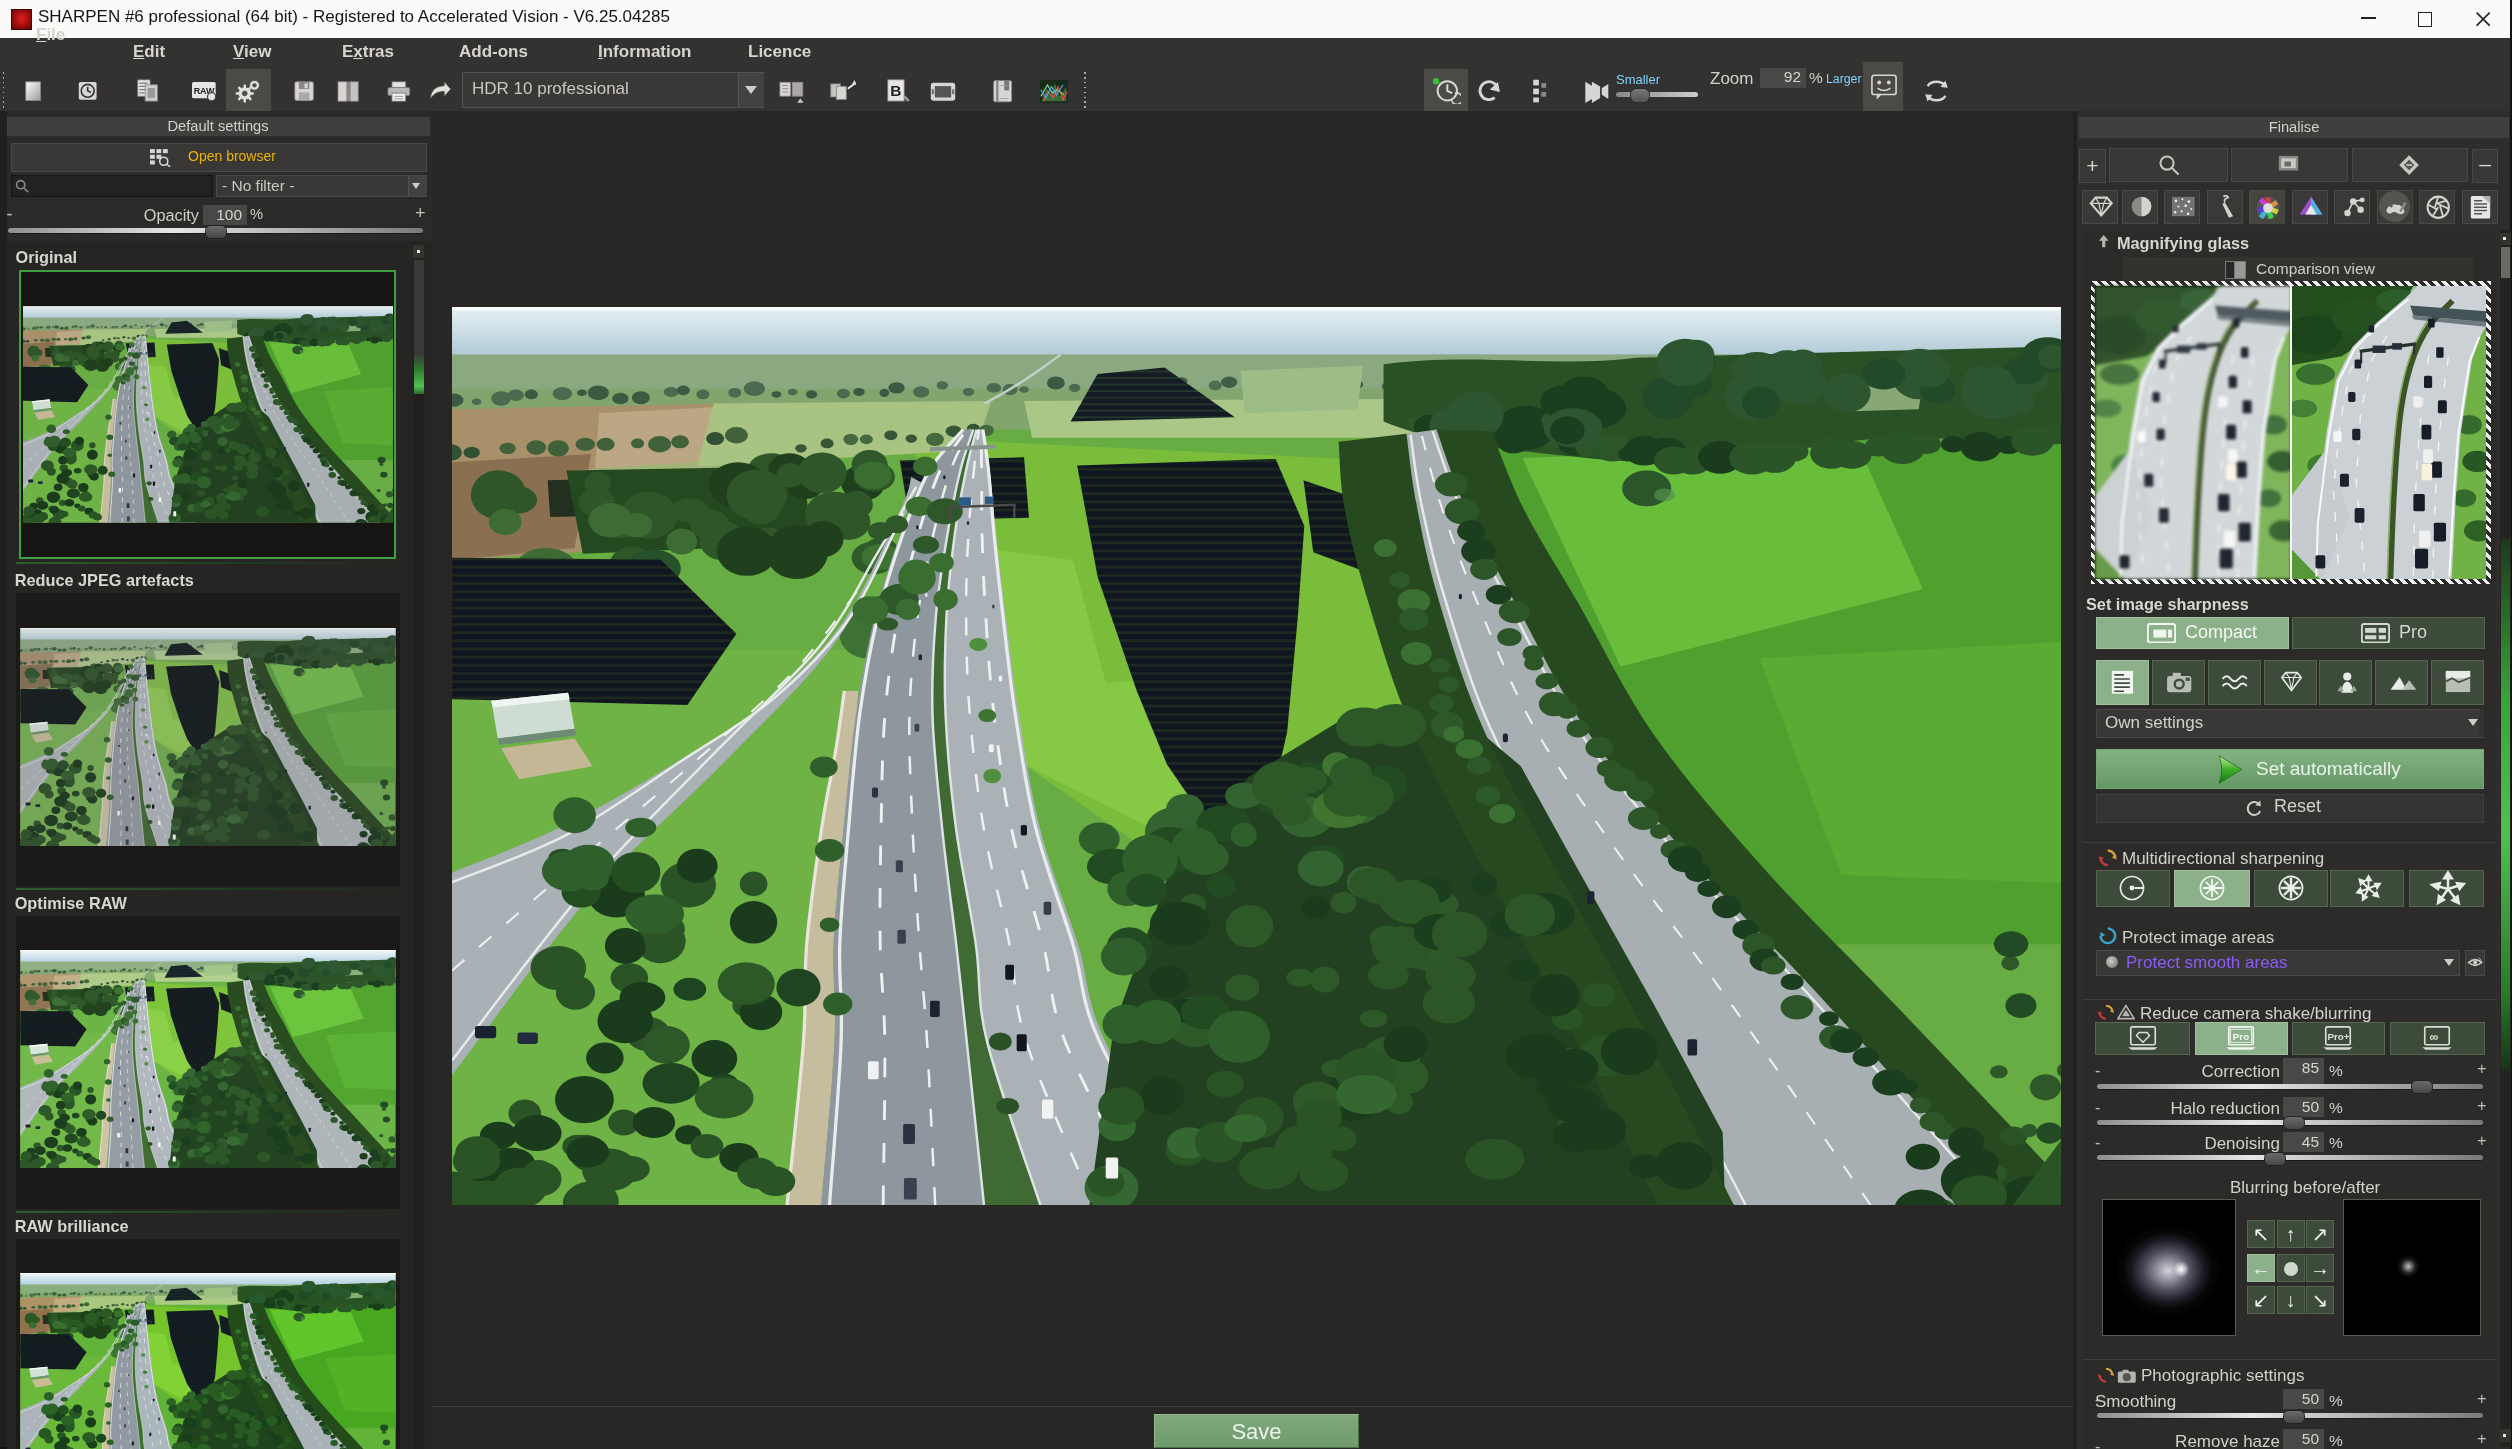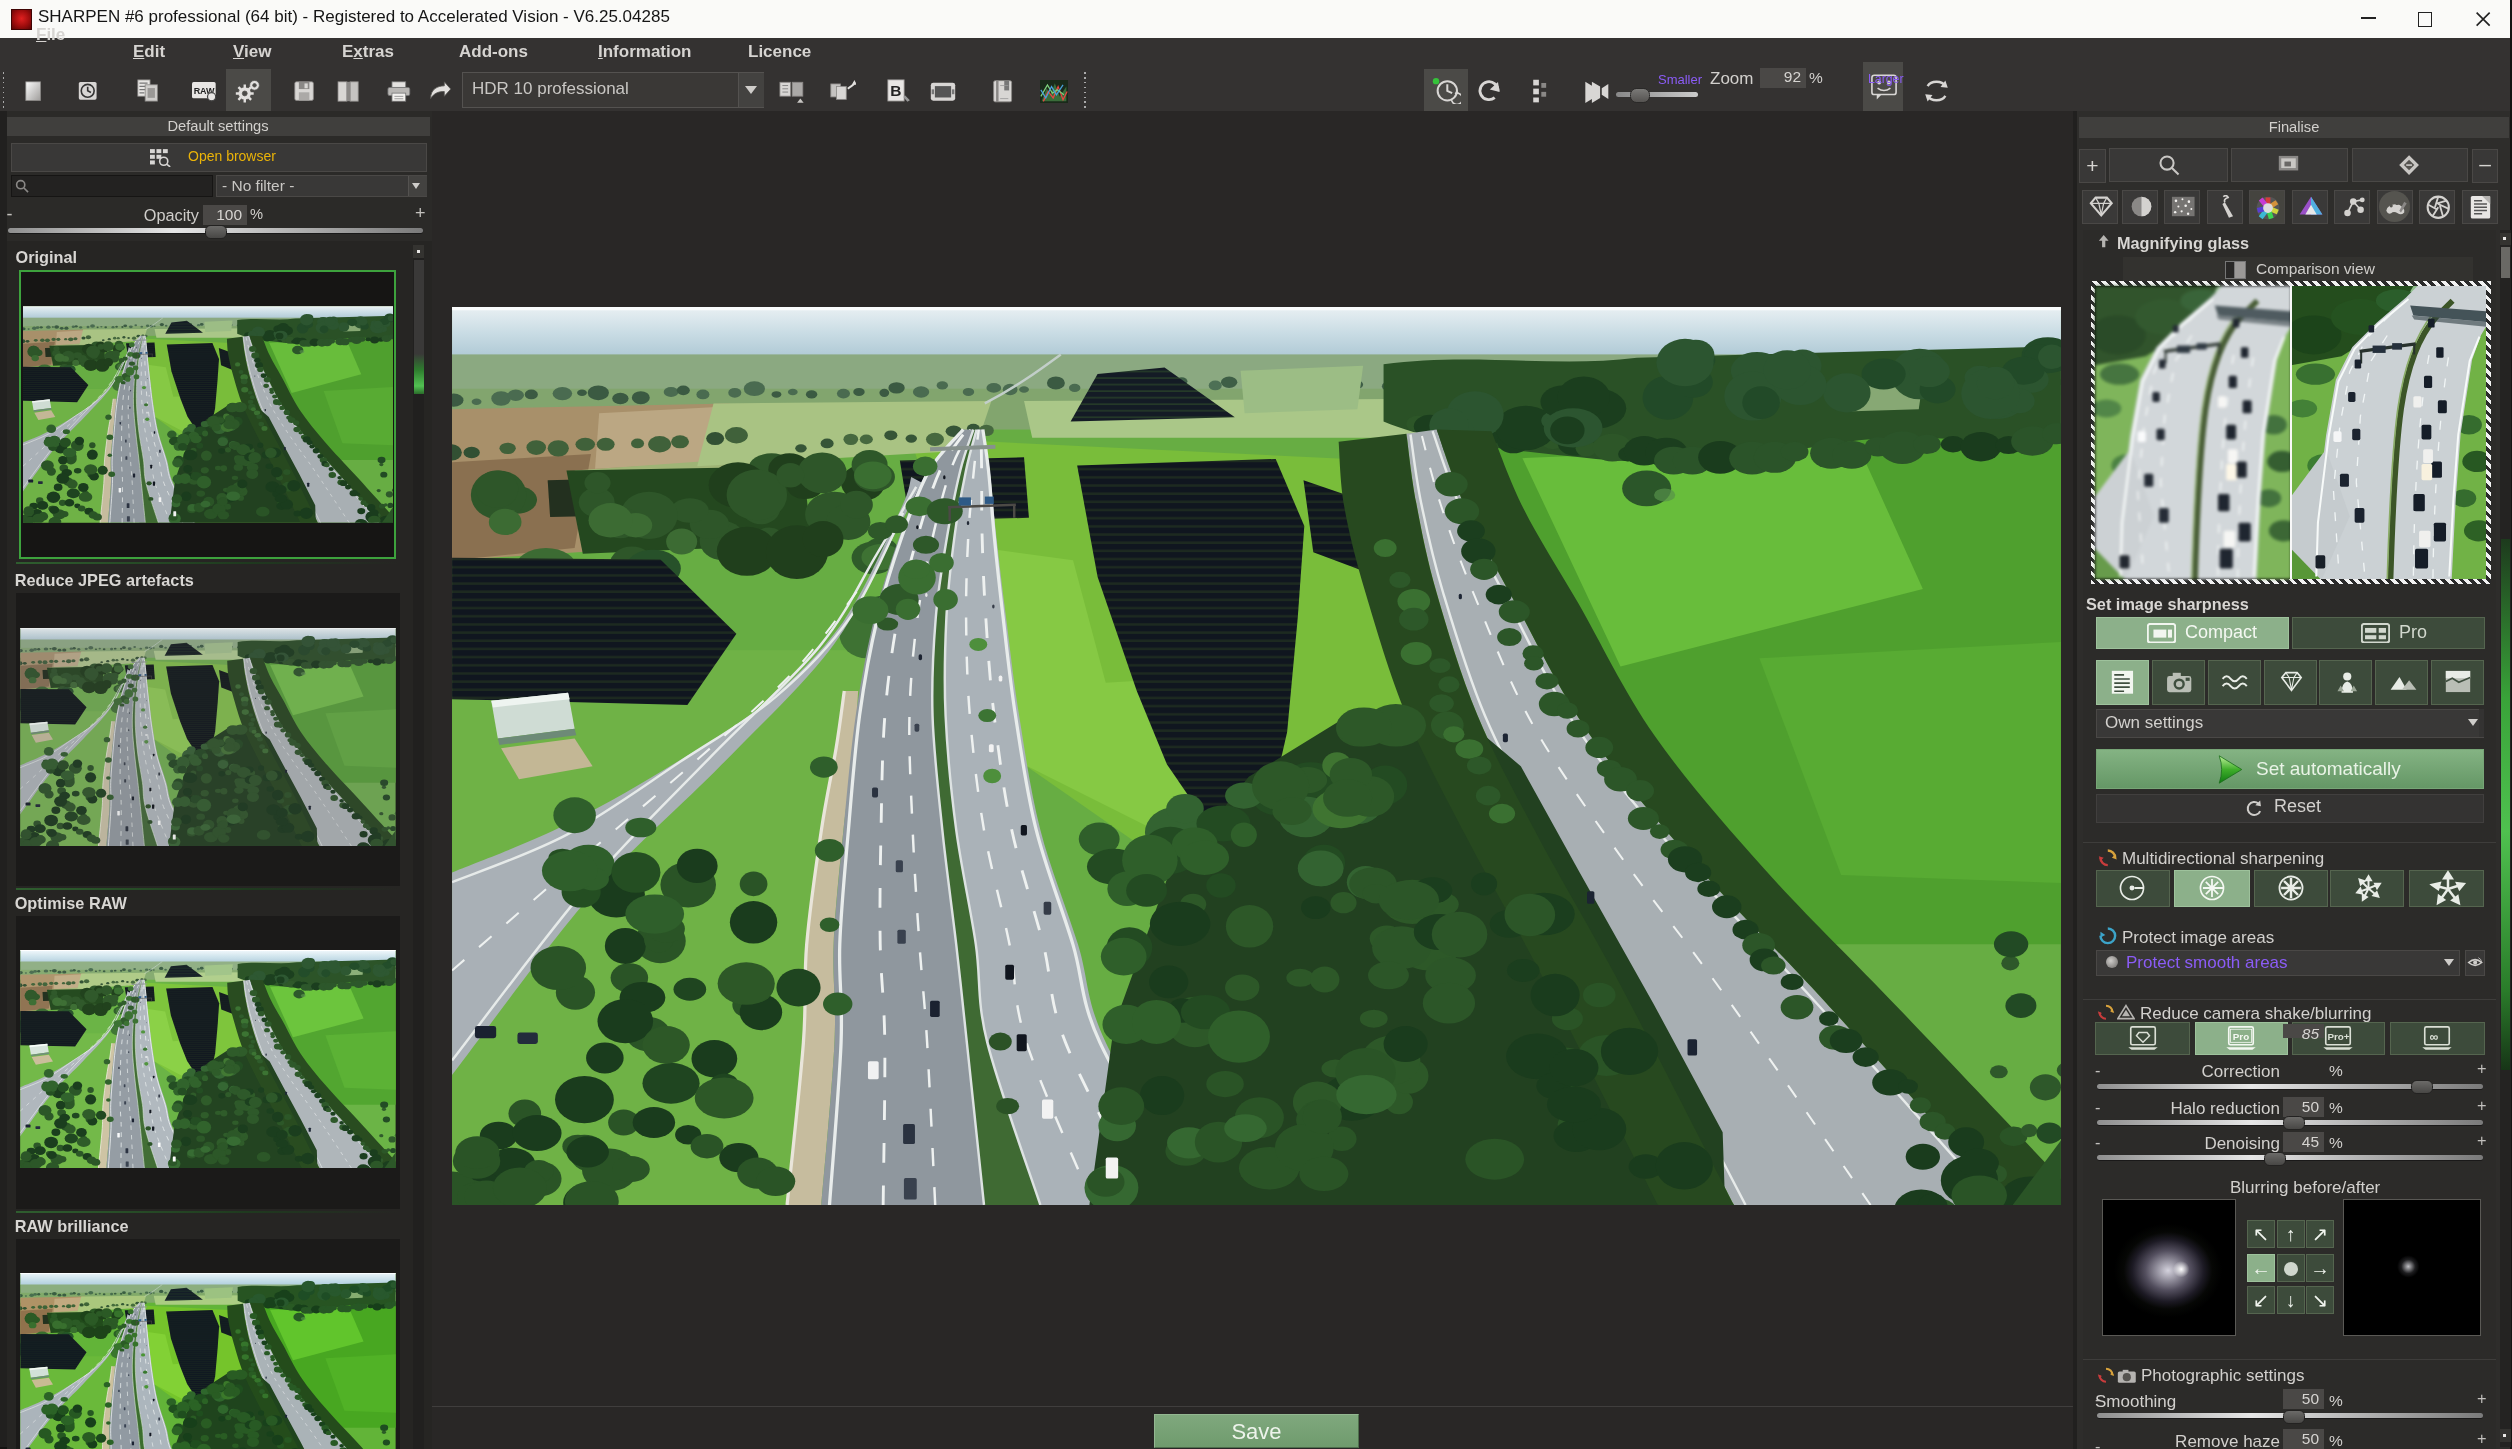--- a/index.html
+++ b/index.html
@@ -1,17 +1,17 @@
 <!DOCTYPE html>
 <html style="font-size:13px"><head><meta charset="utf-8">
 <style>
 html,body{margin:0;padding:0;}
 body{width:2512px;height:1450px;background:#292726;font-family:"Liberation Sans",sans-serif;position:relative;overflow:hidden;}
 .a{position:absolute;}
-.lbl{color:#8b5cf6;font-size:14.7px;margin-left:42px;}
+.lbl{color:#7dd3fc;font-size:14.7px;}
 .hdr{color:#d8d6d3;font-size:16.3px;font-weight:bold;}
 .vbox{background:#4a4846;color:#d6d4d1;font-size:15.5px;text-align:right;padding-right:4.9px;box-sizing:border-box;}
 .gbtn{background:#3d4b3b;border:0.8px solid #55654f;box-sizing:border-box;}
 .gsel{background:#8cb08a;border:0.8px solid #9ec29c;box-sizing:border-box;}
 .dbtn{background:#393837;border:0.8px solid #4a4846;box-sizing:border-box;}
 .pm{color:#c2c0bd;font-size:18px;}
 .slider{height:4.9px;border-radius:2.5px;background:linear-gradient(90deg,#8f8f8f,#e6e6e6 40%,#7a7a7a);box-shadow:0 0.8px 0 #151515;}
 .shandle{width:19.6px;height:12.3px;background:linear-gradient(#6b6a68,#484745);border:0.8px solid #232221;border-radius:5.7px;}
 </style></head>
 <body>
@@ -1274,21 +1274,21 @@
     <path d="M4 26 h36 l-4 3 h-28 Z" fill="#dbe0d6"></path>
     <text x="9" y="17" font-size="12" font-weight="bold" fill="#dbe0d6" font-family="Liberation Sans,sans-serif">Pro+</text>
   </svg>
 <svg class="a" style="left:2419px;top:1026px;" width="36" height="24.5" viewBox="0 0 44 30">
     <rect x="7" y="1" width="30" height="22" rx="2" fill="none" stroke="#dbe0d6" stroke-width="2"></rect>
     <path d="M4 26 h36 l-4 3 h-28 Z" fill="#dbe0d6"></path>
     <text x="13" y="18" font-size="15" font-weight="bold" fill="#dbe0d6" font-family="Liberation Sans,sans-serif">∞</text>
   </svg>
 <div class="a pm" style="left:2095px;top:1061px;font-size:16.3px;">-</div>
 <div class="a" style="left:2095px;top:1062px;width:185px;text-align:right;font-size:17px;color:#d2d0cd;">Correction</div>
-<div class="a vbox" style="left:2283px;top:1024px;width:41px;height:14px;line-height:20.4px;font-style:italic;">85</div>
+<div class="a vbox" style="left:2283px;top:1058px;width:41px;height:26px;line-height:20.4px;">85</div>
 <div class="a" style="left:2329px;top:1062px;font-size:15.5px;color:#d2d0cd;">%</div>
 <div class="a pm" style="left:2477px;top:1059px;font-size:16.3px;">+</div>
 <div class="a slider" style="left:2097px;top:1084px;width:386px;"></div>
 <div class="a shandle" style="left:2411px;top:1080px;"></div>
 <div class="a pm" style="left:2095px;top:1098px;font-size:16.3px;">-</div>
 <div class="a" style="left:2095px;top:1099px;width:185px;text-align:right;font-size:17px;color:#d2d0cd;">Halo reduction</div>
 <div class="a vbox" style="left:2283px;top:1097px;width:41px;height:20.4px;line-height:20.4px;">50</div>
 <div class="a" style="left:2329px;top:1099px;font-size:15.5px;color:#d2d0cd;">%</div>
 <div class="a pm" style="left:2477px;top:1096px;font-size:16.3px;">+</div>
 <div class="a slider" style="left:2097px;top:1120px;width:386px;"></div>

